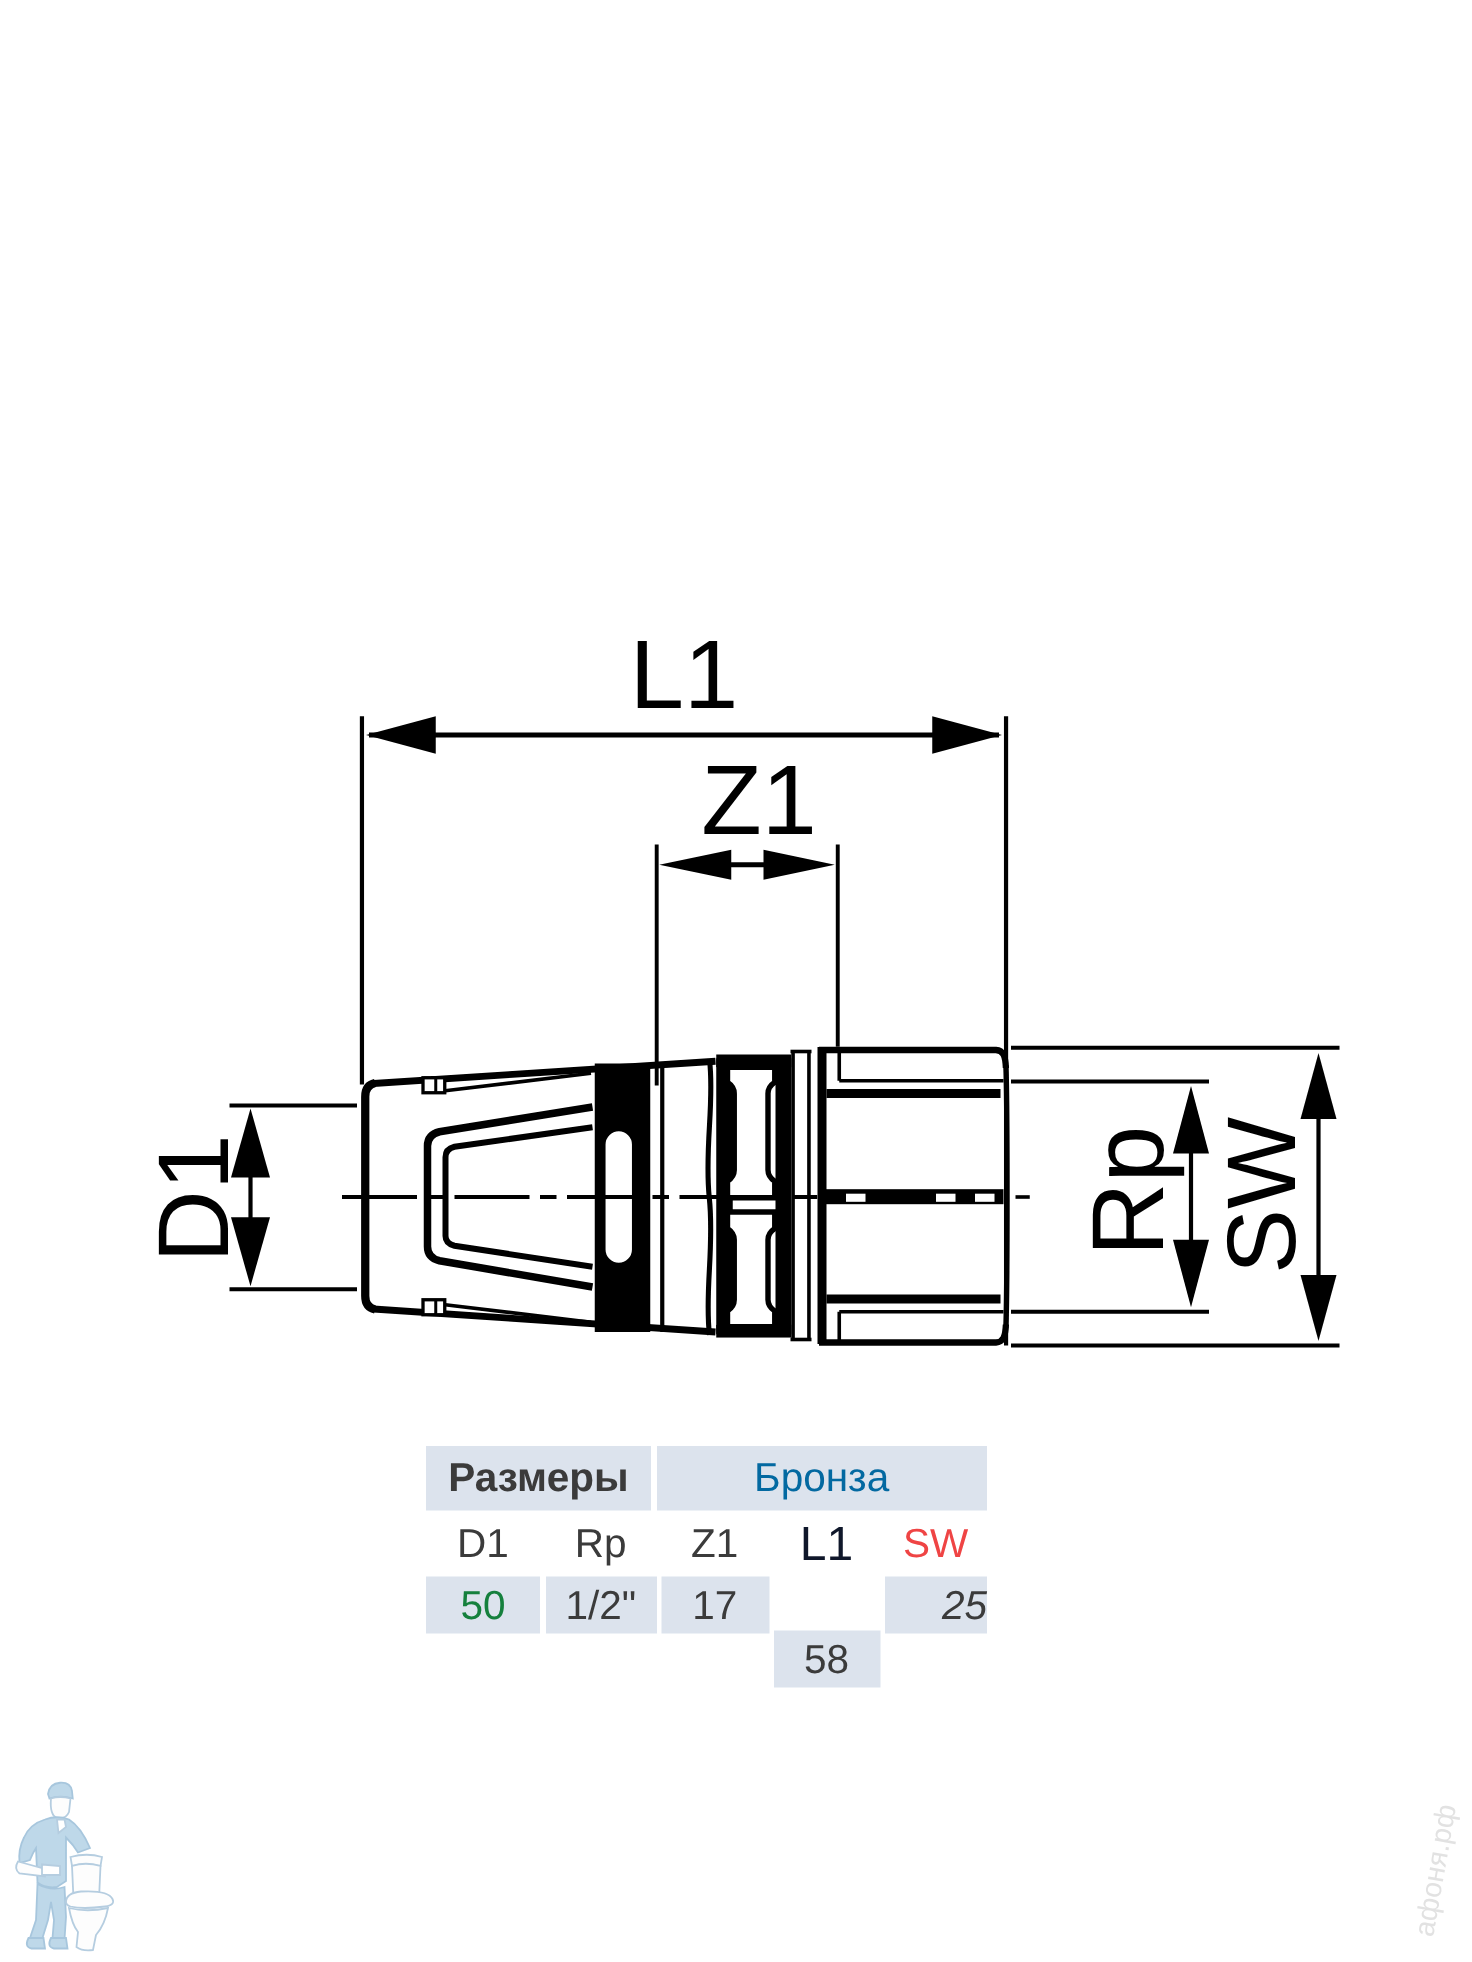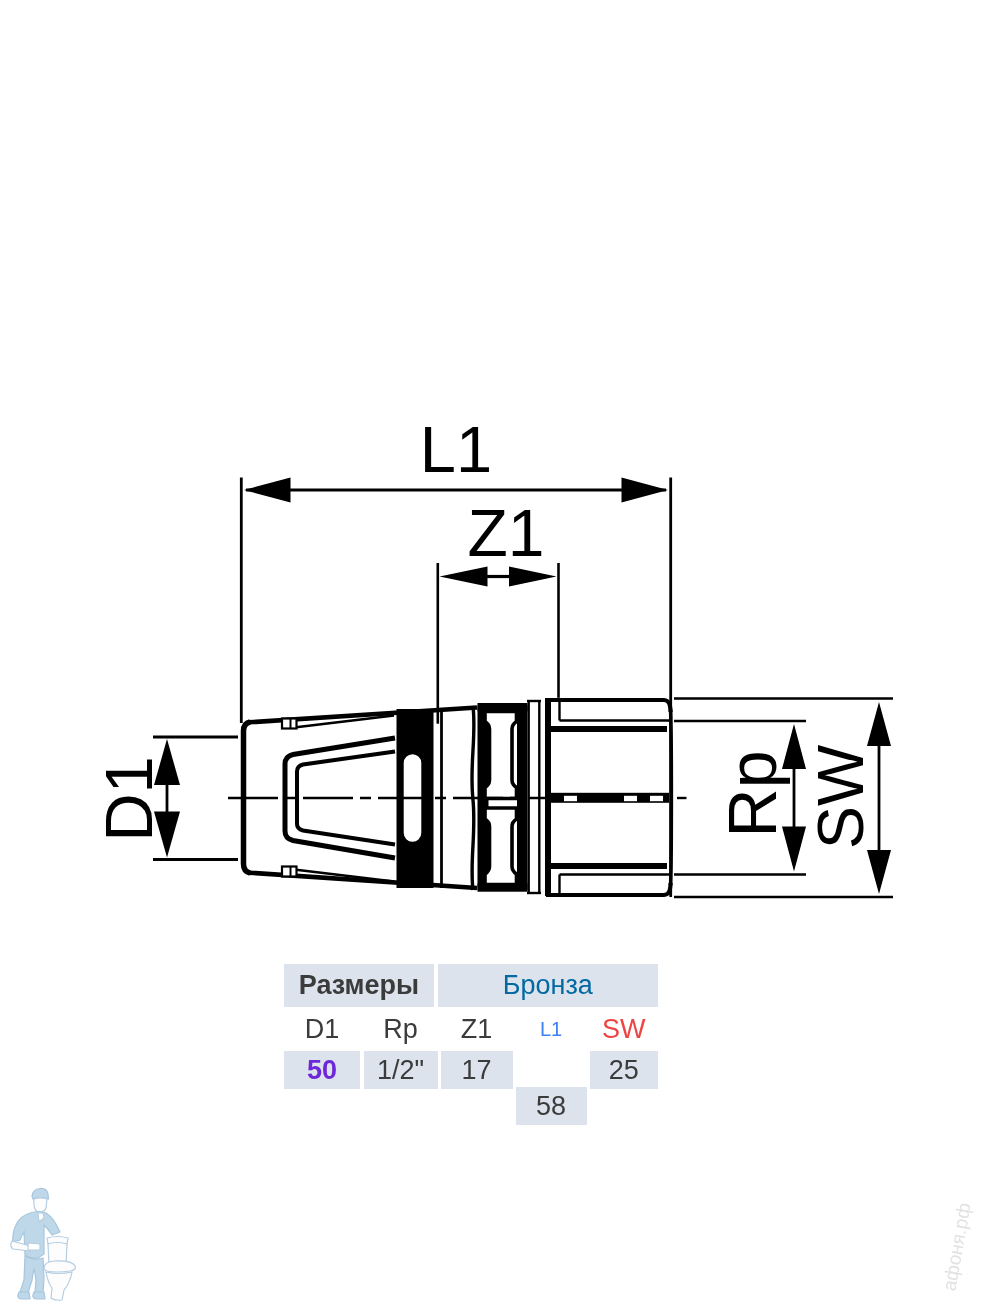--- a/index.html
+++ b/index.html
@@ -156,28 +156,28 @@
 </svg>
 
 <div style="position:absolute;left:284px;top:963.5px;width:374px;filter:blur(0.3px);">
 
 <div style="position:absolute;left:0;top:0;width:150px;height:43.5px;background:#dce3ed;color:#3b3b3b;font-size:27px;text-align:center;line-height:43.5px;font-weight:bold;">Размеры</div>
 <div style="position:absolute;left:153.5px;top:0;width:220.5px;height:43.5px;background:#dce3ed;color:#0369a1;font-size:27px;text-align:center;line-height:43.5px;">Бронза</div>
 
 <div style="position:absolute;left:0;top:47px;width:76px;height:36.5px;color:#3b3b3b;font-size:27px;text-align:center;line-height:36.5px;">D1</div>
 <div style="position:absolute;left:79.5px;top:47px;width:74px;height:36.5px;color:#3b3b3b;font-size:27px;text-align:center;line-height:36.5px;">Rp</div>
 <div style="position:absolute;left:156.5px;top:47px;width:72px;height:36.5px;color:#3b3b3b;font-size:27px;text-align:center;line-height:36.5px;">Z1</div>
-<div style="position:absolute;left:231.5px;top:47px;width:71px;height:36.5px;color:#3b82f6;font-size:20px;text-align:center;line-height:36.5px;">L1</div>
+<div style="position:absolute;left:231.5px;top:47px;width:71px;height:36.5px;color:#0f172a;font-size:32px;text-align:center;line-height:36.5px;">L1</div>
 <div style="position:absolute;left:305.5px;top:47px;width:68.5px;height:36.5px;color:#ef4444;font-size:27px;text-align:center;line-height:36.5px;">SW</div>
 
-<div style="position:absolute;left:0;top:87px;width:76px;height:38.5px;background:#dce3ed;color:#6d28d9;font-size:27px;text-align:center;line-height:38.5px;font-weight:bold;">50</div>
+<div style="position:absolute;left:0;top:87px;width:76px;height:38.5px;background:#dce3ed;color:#15803d;font-size:27px;text-align:center;line-height:38.5px;">50</div>
 <div style="position:absolute;left:79.5px;top:87px;width:74px;height:38.5px;background:#dce3ed;color:#3b3b3b;font-size:27px;text-align:center;line-height:38.5px;">1/2"</div>
 <div style="position:absolute;left:156.5px;top:87px;width:72px;height:38.5px;background:#dce3ed;color:#3b3b3b;font-size:27px;text-align:center;line-height:38.5px;">17</div>
 <div style="position:absolute;left:231.5px;top:87px;width:71px;height:38.5px;background:#dce3ed;color:#3b3b3b;font-size:27px;text-align:center;line-height:38.5px;margin-top:36px;">58</div>
-<div style="position:absolute;left:305.5px;top:87px;width:68.5px;height:38.5px;background:#dce3ed;color:#3b3b3b;font-size:27px;text-align:center;line-height:38.5px;">25</div>
+<div style="position:absolute;left:305.5px;top:87px;width:68.5px;height:38.5px;background:#dce3ed;color:#3b3b3b;font-size:27px;text-align:right;line-height:38.5px;font-style:italic;">25</div>
 </div>
 
 <svg width="90" height="130" viewBox="0 0 90 130" style="position:absolute;left:0px;top:1180px;">
 <g stroke-width="1.2" fill="none" opacity="0.75">
 
 <path d="M 32,16 Q 33,9 40,8.5 Q 47,8 48,14 L 48.5,19 Q 40,16.5 33,19 Z" fill="#a9cbe2" stroke="#8ab4d2"></path>
 
 <path d="M 34,19 Q 33,30 38,32 Q 44,33 46,28 L 47,19 Q 40,17 34,19 Z" fill="#fdfdfd" stroke="#9dbdd6"></path>
 
 <path d="M 30,33 Q 20,36 16,45 Q 12,53 13,62 L 20,60 Q 22,55 24,52 L 25,75 Q 30,79 38,78 L 44,74 L 44,45 Q 49,50 52,55 L 60,52 Q 54,38 46,33 Q 38,30 30,33 Z" fill="#a9cbe2" stroke="#8ab4d2"></path>

